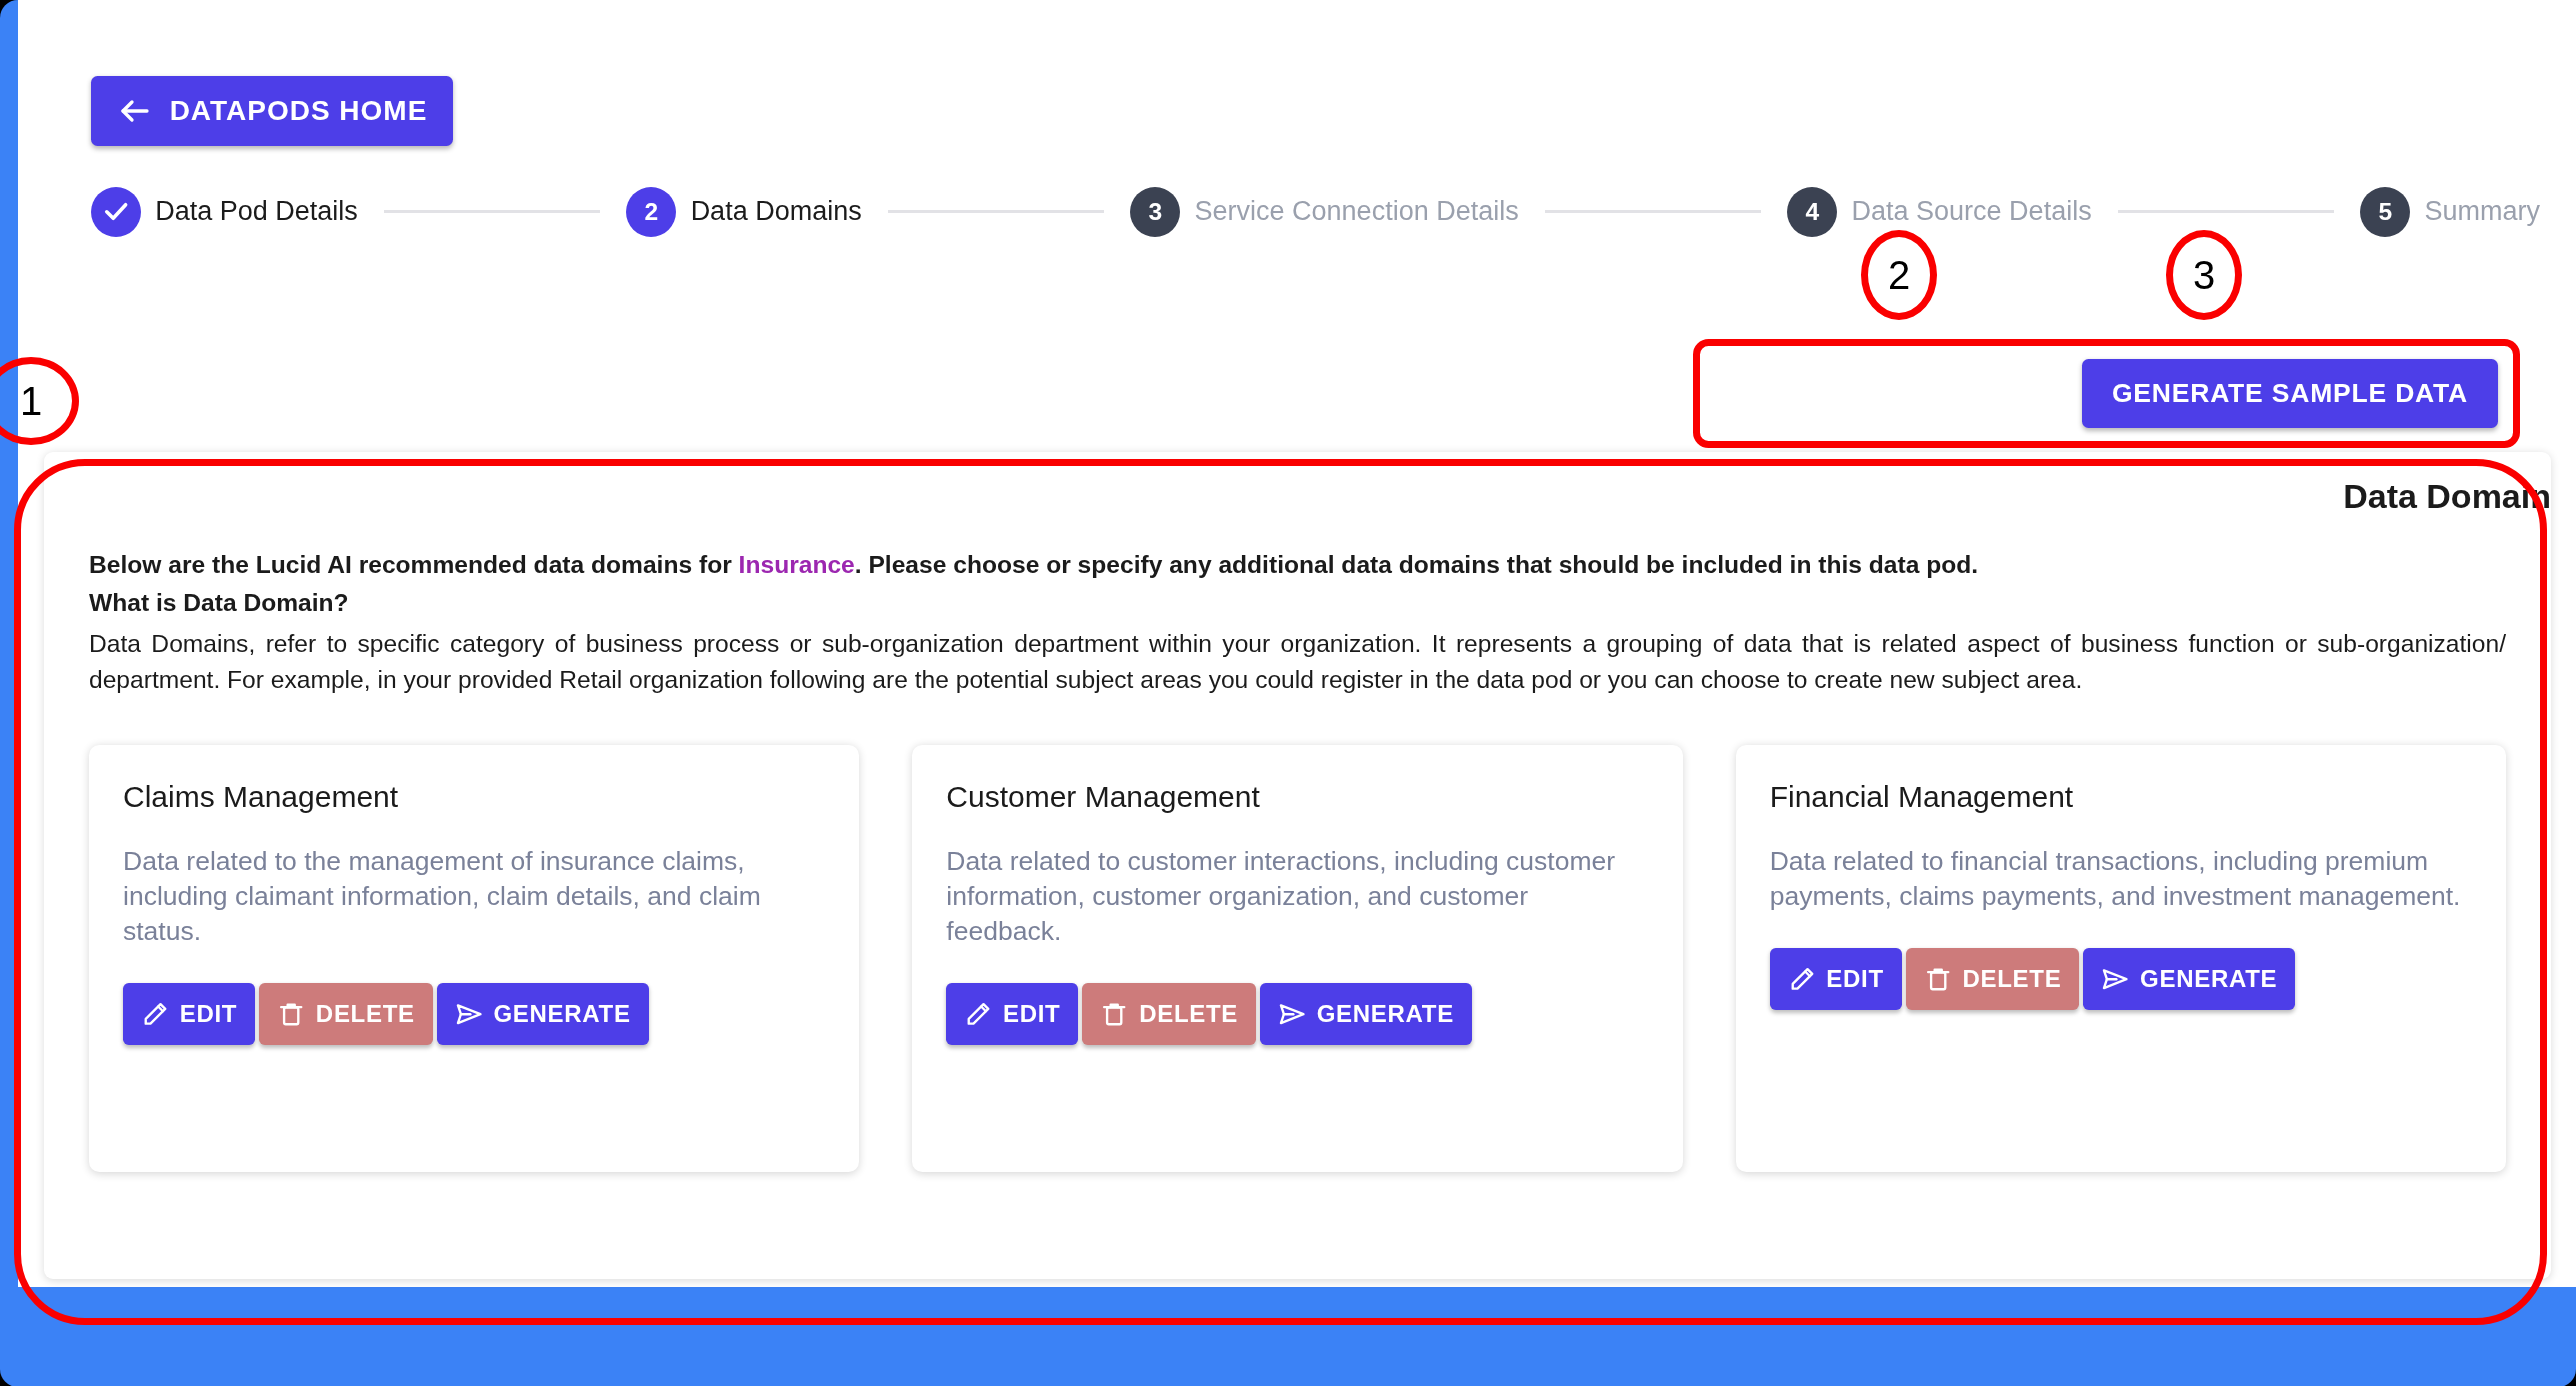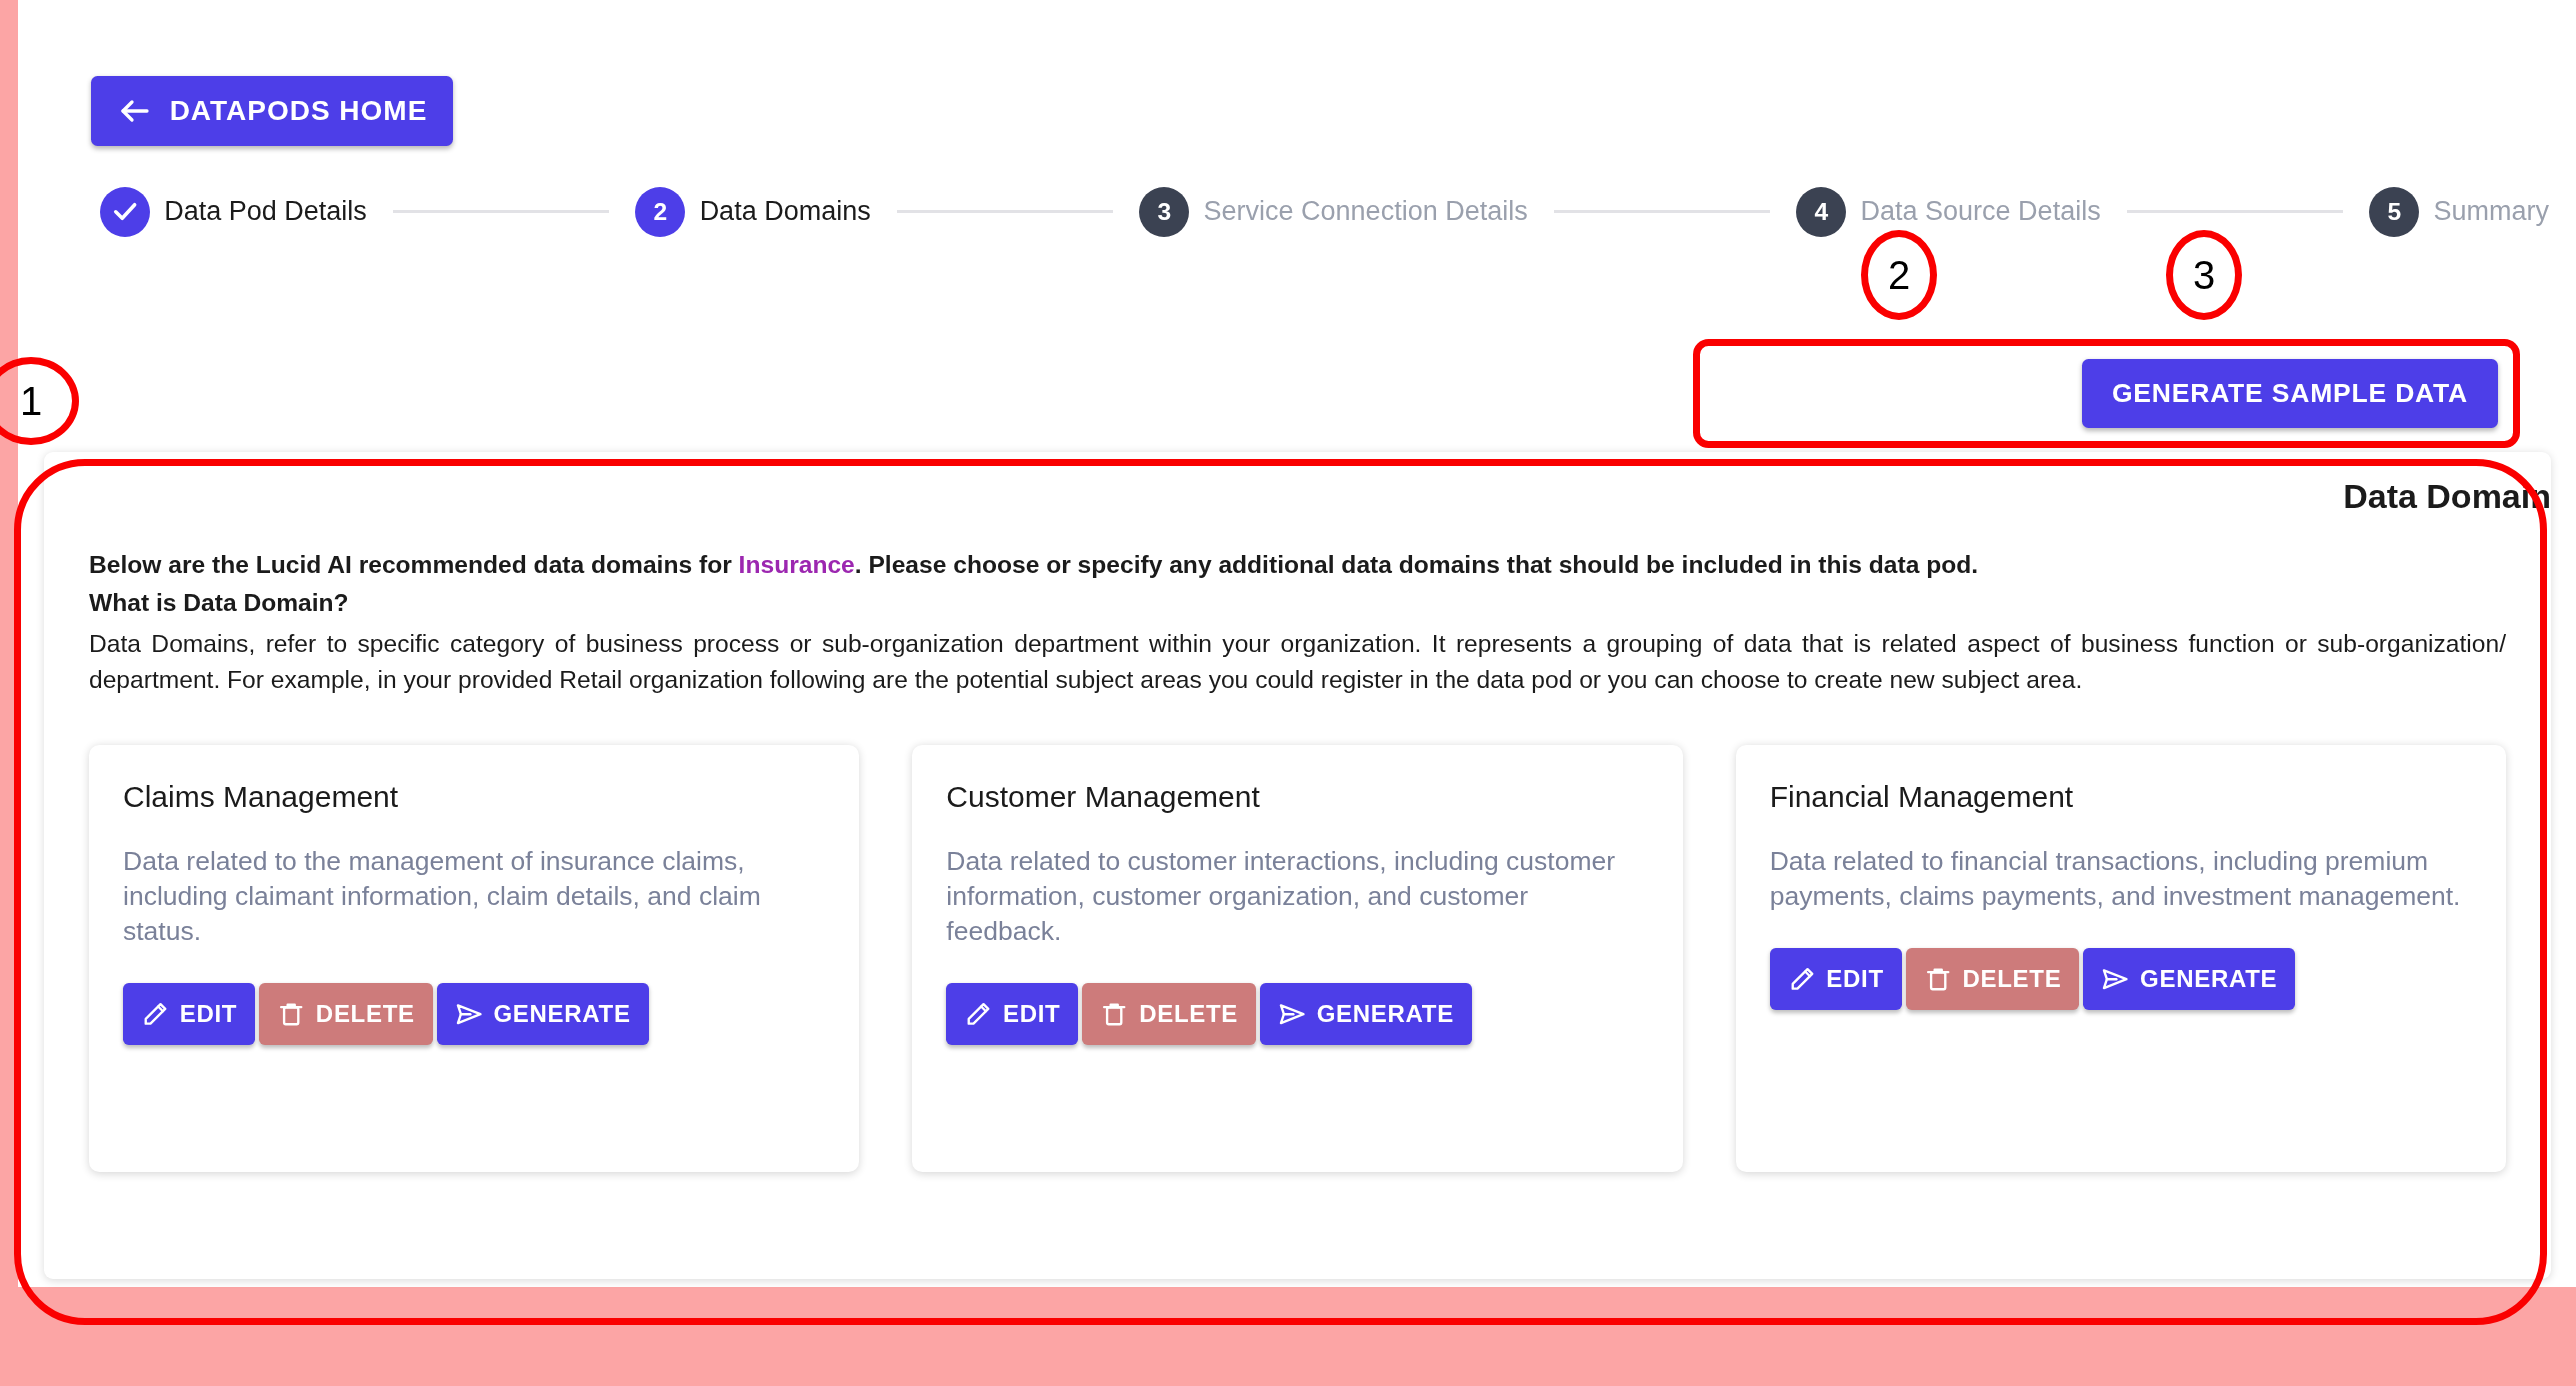--- a/index.html
+++ b/index.html
@@ -9,21 +9,22 @@
     background: #000000;
     font-family: "Liberation Sans", sans-serif;
     overflow: hidden;
   }
 
   
   #canvas {
     position: relative;
     width: 2576px;
     height: 1387px;
-    background: #fca5a5;
+    background: #3b82f6;
+    border-radius: 18px;
   }
 
   
   #page {
     position: absolute;
     left: 18px;
     top: 0px;
     width: 2558px;
     height: 1287px;
     background: #ffffff;
@@ -52,21 +53,21 @@
     font-weight: 700;
     letter-spacing: 1px;
     color: #ffffff;
     white-space: nowrap;
   }
   .arrow-left-icon { width: 36px; height: 36px; display:block; }
 
   
   #stepper {
     position: absolute;
-    left: 82px;
+    left: 73px;
     top: 176px;
     width: 2449px;
     height: 71px;
     display: flex;
     align-items: center;
   }
   .step {
     display: flex;
     align-items: center;
     gap: 14.2px;

